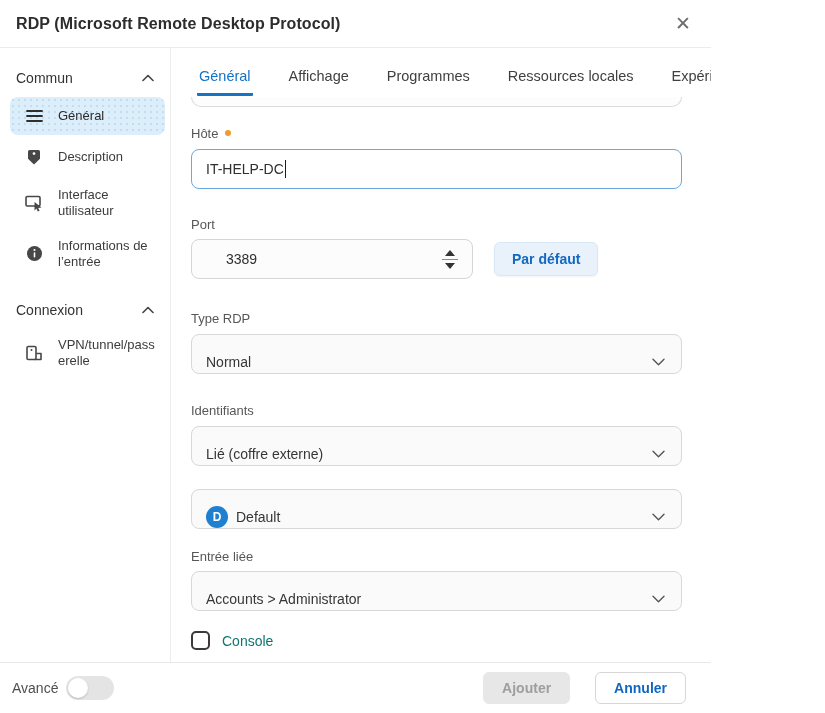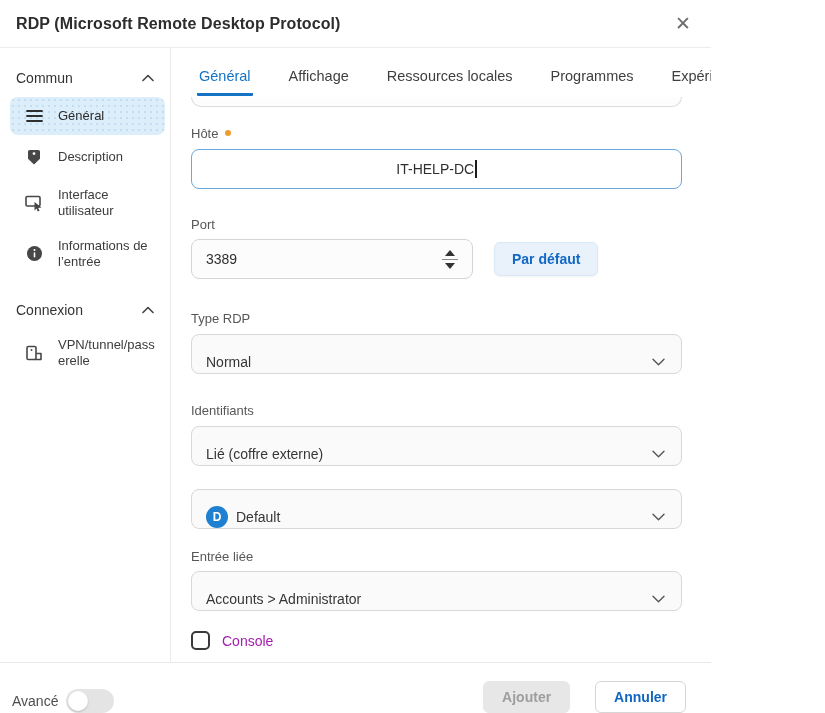--- a/index.html
+++ b/index.html
@@ -42,62 +42,62 @@
   .tab.active { color:#1473c5; border-bottom-color:#1473c5; border-radius:1px; }
 
   
   .form { flex:1 1 auto; padding:0 29px 0 20px; overflow:hidden; }
   .clip-top { height:10px; margin-top:1px; border:1px solid #dcdcdc; border-top:none;
               border-radius:0 0 10px 10px; background:#fdfdfd; }
   .flabel { font-size:13px; color:#575757; display:flex; align-items:center; }
   .req-dot { width:6px; height:6px; border-radius:50%; background:#ef9b2d; margin-left:7px; margin-top:-2px; }
 
   .tinput { height:40px; border:1.5px solid #6aa9de; border-radius:8px; background:#fff;
-            display:flex; align-items:center; padding:0 14px; font-size:14px; color:#2f2f2f;justify-content:center; }
+            display:flex; align-items:center; padding:0 14px; font-size:14px; color:#2f2f2f; }
   .caret { display:inline-block; width:1.5px; height:18px; background:#1c1c1c; margin-left:1px; }
 
   .port-row { display:flex; align-items:center; }
   .ninput { width:282px; height:40px; border:1px solid #d5d5d5; border-radius:8px; background:#fcfcfc;
             display:flex; align-items:center; padding:0 10px 0 14px; font-size:14px; color:#2f2f2f; }
-  .ninput .nval { flex:1 1 auto; }
+  .ninput .nval { flex:1 1 auto;margin-left:20px; }
   .spinner { display:flex; flex-direction:column; align-items:center; margin-right:4px; }
   .tri-up { width:0; height:0; border-left:5px solid transparent; border-right:5px solid transparent;
             border-bottom:6px solid #333; cursor:pointer; }
   .tri-dn { width:0; height:0; border-left:5px solid transparent; border-right:5px solid transparent;
             border-top:6px solid #333; cursor:pointer; }
   .spin-line { width:16px; height:1px; background:#8a8a8a; margin:3px 0; }
   .default-btn { margin-left:21px; height:34px; padding:0 17px; background:#e9f2fb; color:#1268c3;
                  border:1px solid #d9e8f7; border-radius:6px; font-size:14px; font-weight:600;
                  font-family:inherit; cursor:pointer; box-shadow:0 1px 2px rgba(0,0,0,.05); }
 
   .select { height:40px; border:1px solid #d8d8d8; border-radius:8px; background:#fafafa;
             display:flex; align-items:center; padding:16px 16px 0 14px; font-size:14px; color:#363636; cursor:pointer; }
   .select .sval { flex:1 1 auto; }
   .avatar { width:22px; height:22px; border-radius:50%; background:#1f7fd0; color:#fff; font-size:12px;
             font-weight:700; display:flex; align-items:center; justify-content:center; margin-right:8px; }
 
   .chk-row { display:flex; align-items:center; cursor:pointer; }
   .chk { width:19px; height:19px; border:2px solid #3a3a3a; border-radius:5px; background:#fff; margin-right:12px; }
-  .chk-lbl { font-size:14px; color:#a21caf; }
+  .chk-lbl { font-size:14px; color:#0f766e; }
 
   
   .mt-host-lbl { margin-top:19px; }
   .mt-host-in  { margin-top:8px; }
   .mt-port-lbl { margin-top:28px; }
   .mt-port-row { margin-top:7px; }
   .mt-type-lbl { margin-top:32px; }
   .mt-sel      { margin-top:8px; }
   .mt-ident-lbl{ margin-top:29px; }
   .mt-vault    { margin-top:23px; }
   .mt-link-lbl { margin-top:20px; }
   .mt-link-sel { margin-top:7px; }
   .mt-chk      { margin-top:20px; }
 
   
-  .ftr { flex:0 0 51px; border-top:1px solid #e8e8e8; display:flex; align-items:flex-end;
+  .ftr { flex:0 0 51px; border-top:1px solid #e8e8e8; display:flex; align-items:center;
          justify-content:space-between; padding:0 25px 0 12px; }
   .adv { display:flex; align-items:center; gap:8px; }
   .adv-lbl { font-size:14px; color:#4f4f4f; }
   .toggle { width:48px; height:24px; border-radius:12px; background:#e4e4e4; position:relative; cursor:pointer; }
   .knob { width:20px; height:20px; border-radius:50%; background:#fff; position:absolute; top:2px; left:2px;
           box-shadow:0 1px 2px rgba(0,0,0,.18); }
   .actions { display:flex; gap:25px; }
   .btn { height:32px; padding:0 18px; border-radius:6px; font-size:14px; font-weight:600;
          font-family:inherit; cursor:pointer; }
   .btn-add { background:#e7e7e7; border:1px solid #e7e7e7; color:#9e9e9e; cursor:default; }
@@ -195,22 +195,22 @@
       </div>
 
 
     </div>
 
     <div class="main">
 
       <div class="tabs">
         <div class="tab active">Général</div>
         <div class="tab">Affichage</div>
+        <div class="tab">Programmes</div>
         <div class="tab">Ressources locales</div>
-        <div class="tab">Programmes</div>
         <div class="tab">Expérience</div>
         <div class="tab">RD Gatew</div>
       </div>
 
       <div class="form">
 
         <div class="clip-top"></div>
 
         <div class="flabel mt-host-lbl">
           <span>Hôte</span>

